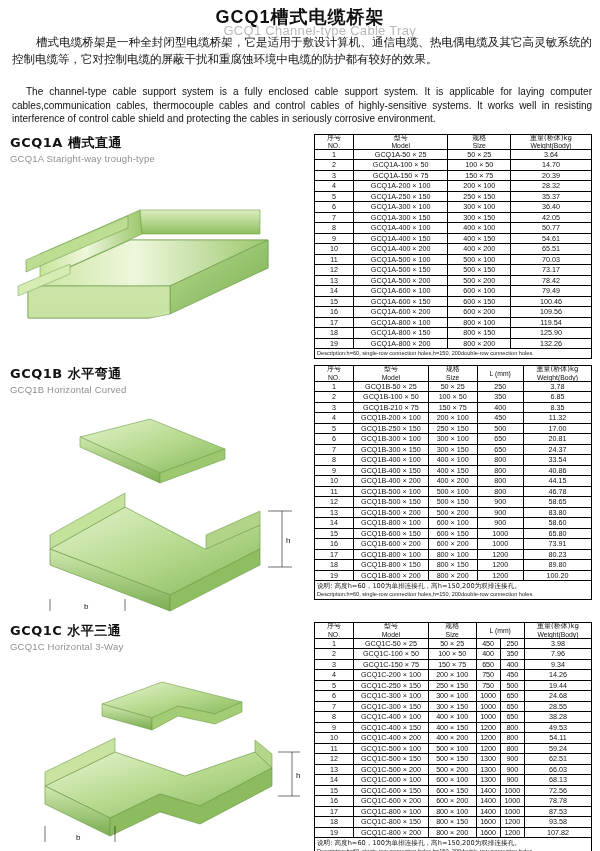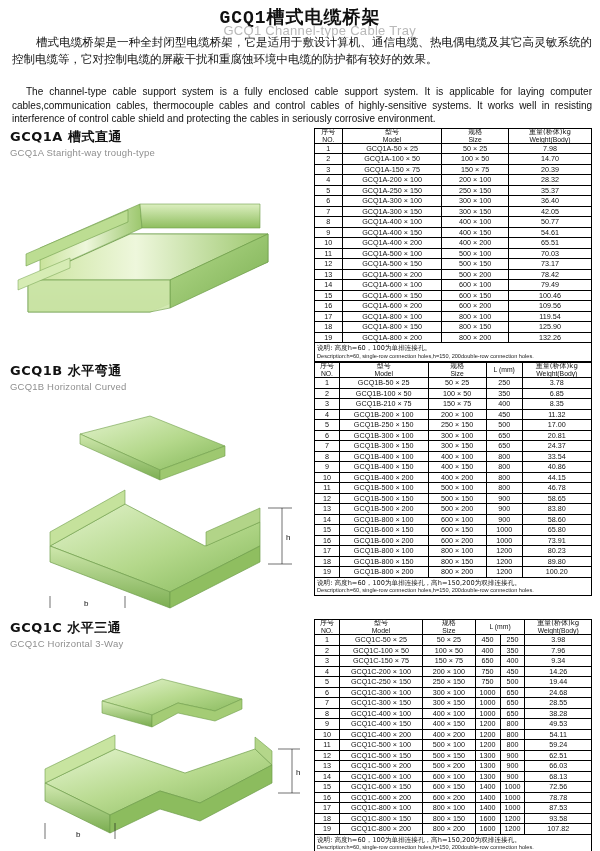--- a/index.html
+++ b/index.html
@@ -16,21 +16,21 @@
   
   .page-header {
     height:30px;
     display:flex;
     align-items:center;
     justify-content:center;
     position:relative;
     padding-top:4px;
   }
   .header-cn {
-    font-family:Liberation Mono, monospace;
+    font-family:Liberation Sans, sans-serif;
     font-size:18px;
     font-weight:bold;
     letter-spacing:1px;
     color:#111;
   }
   .header-en {
     position:absolute;
     top:23px;
     left:50%;
     transform:translateX(-46%);
@@ -59,20 +59,21 @@
     line-height:13.5px;
     color:#111;
     text-indent:14px;
     text-align:justify;
   }
 
   
   .section {
     display:flex;
     padding:0 8px 0 10px;
+    margin-top:6px;
   }
   .sec-left { width:300px; position:relative; }
   .sec-right { flex:1; padding-left:4px; }
 
   .sec-title-cn {
     font-family:"DejaVu Sans", sans-serif;
     font-size:13px;
     font-weight:bold;
     color:#111;
     letter-spacing:.5px;
@@ -95,21 +96,21 @@
   table.spec th, table.spec td {
     border:1px solid #000;
     text-align:center;
     padding:0;
     line-height:1.05;
     height:10.5px;
     white-space:nowrap;
   }
   table.spec thead th {
     font-weight:normal;
-    padding:0 1px;
+    padding:0 12px;
     text-align:center;
   }
   .th2 { font-size:6.8px; }
   .cn { font-family:"DejaVu Sans", sans-serif; font-size:7px; }
   .note {
     border:1px solid #000;
     border-top:none;
     font-size:6.4px;
     padding:1px 2px;
     line-height:1.25;
@@ -196,21 +197,21 @@
             <div class="cn">重量(桥体)kg</div>
             <div class="th2">Weight(Body)</div>
           </th>
         </tr>
       </thead>
       <tbody>
           <tr>
             <td>1</td>
             <td>GCQ1A-50 × 25</td>
             <td>50 × 25</td>
-            <td>7.98</td>
+            <td>3.64</td>
           </tr>
           <tr>
             <td>2</td>
             <td>GCQ1A-100 × 50</td>
             <td>100 × 50</td>
             <td>14.70</td>
           </tr>
           <tr>
             <td>3</td>
             <td>GCQ1A-150 × 75</td>
@@ -309,21 +310,20 @@
           </tr>
           <tr>
             <td>19</td>
             <td>GCQ1A-800 × 200</td>
             <td>800 × 200</td>
             <td>132.26</td>
           </tr>
         </tbody>
     </table>
     <div class="note">
-      <div class="l1">说明: 高度h=60，100为单排连接孔。</div>
       <div class="l2">Description:h=60, single-row connection holes,h=150, 200double-row connection holes.</div>
     </div>
   </div>
 </div>
 
 <div class="section" style="">
   <div class="sec-left">
     <div class="sec-title-cn">GCQ1B 水平弯通</div>
     <div class="sec-title-en">GCQ1B Horizontal Curved</div>
     <div class="draw">

